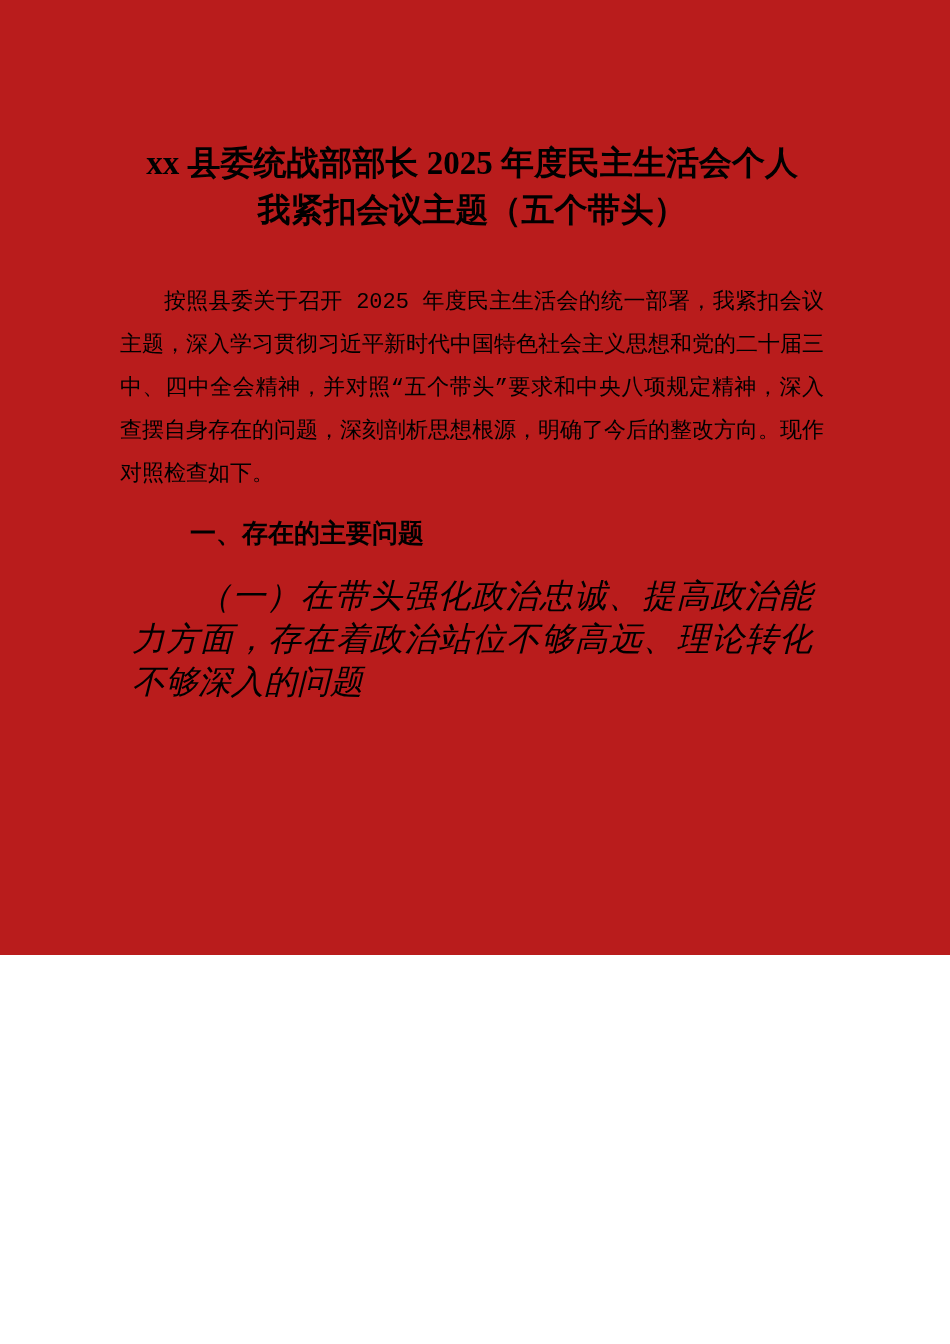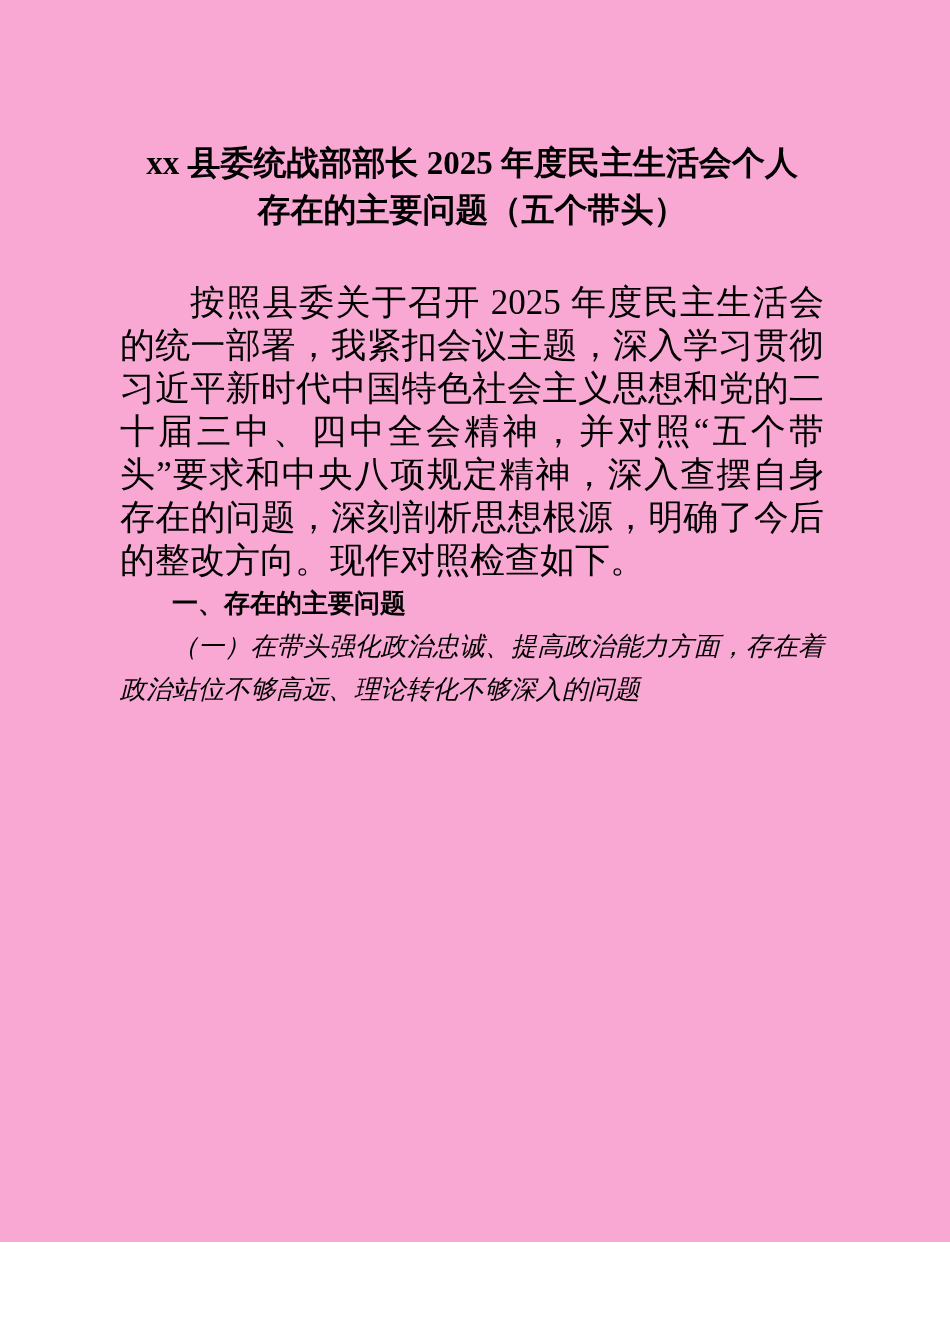--- a/index.html
+++ b/index.html
@@ -3,79 +3,79 @@
 <meta charset="utf-8">
 <style>
   html, body {
     margin: 0;
     padding: 0;
     background: #ffffff;
   }
   .page {
     position: relative;
     width: 950px;
-    height: 1242px;
+    height: 955px;
     margin: 0 auto;
-    background: #f9a8d4;
+    background: #b91c1c;
     color: #000000;
     box-sizing: border-box;
     padding: 140px 126px 0 120px;
     overflow: hidden;
   }
   .doc-title {
     font-family: "Liberation Serif", "DejaVu Serif", serif;
     font-weight: bold;
     font-size: 33px;
     line-height: 47px;
     text-align: center;
     color: #000000;
     margin: 0 0 47px 0;
   }
   .para {
-    font-family: Liberation Serif, serif;
-    font-size: 35px;
+    font-family: Liberation Mono, monospace;
+    font-size: 22px;
     line-height: 43px;
     text-align: justify;
     text-justify: inter-ideograph;
     text-indent: 2em;
     margin: 0;
     color: #000000;
     word-break: break-all;
   }
   .heading1 {
-    font-family: Liberation Sans, sans-serif;
+    font-family: Liberation Mono, monospace;
     font-weight: bold;
     font-size: 26px;
     line-height: 43px;
     text-indent: 2em;
-    margin: 0;
+    margin: 18px;
     color: #000000;
   }
   .heading2 {
     font-family: "Liberation Serif", "DejaVu Serif", serif;
     font-style: italic;
-    font-size: 26px;
+    font-size: 33px;
     line-height: 43px;
     text-align: justify;
     text-justify: inter-ideograph;
     text-indent: 2em;
-    margin: 0;
+    margin: 12px;
     color: #000000;
     word-break: break-all;
   }
   .lead {
     font-weight: bold;
   }
 </style>
 </head>
 <body>
 
 <div class="page">
 
-  <h1 class="doc-title"><span>xx 县委统战部部长 2025 年度民主生活会个人</span><br><span>存在的主要问题（五个带头）</span></h1>
+  <h1 class="doc-title"><span>xx 县委统战部部长 2025 年度民主生活会个人</span><br><span>我紧扣会议主题（五个带头）</span></h1>
 
   <p class="para">按照县委关于召开 2025 年度民主生活会的统一部署，我紧扣会议主题，深入学习贯彻习近平新时代中国特色社会主义思想和党的二十届三中、四中全会精神，并对照“五个带头”要求和中央八项规定精神，深入查摆自身存在的问题，深刻剖析思想根源，明确了今后的整改方向。现作对照检查如下。</p>
 
   <p class="heading1">一、存在的主要问题</p>
 
   <p class="heading2">（一）在带头强化政治忠诚、提高政治能力方面，存在着政治站位不够高远、理论转化不够深入的问题</p>
 
 
 
 </div>

